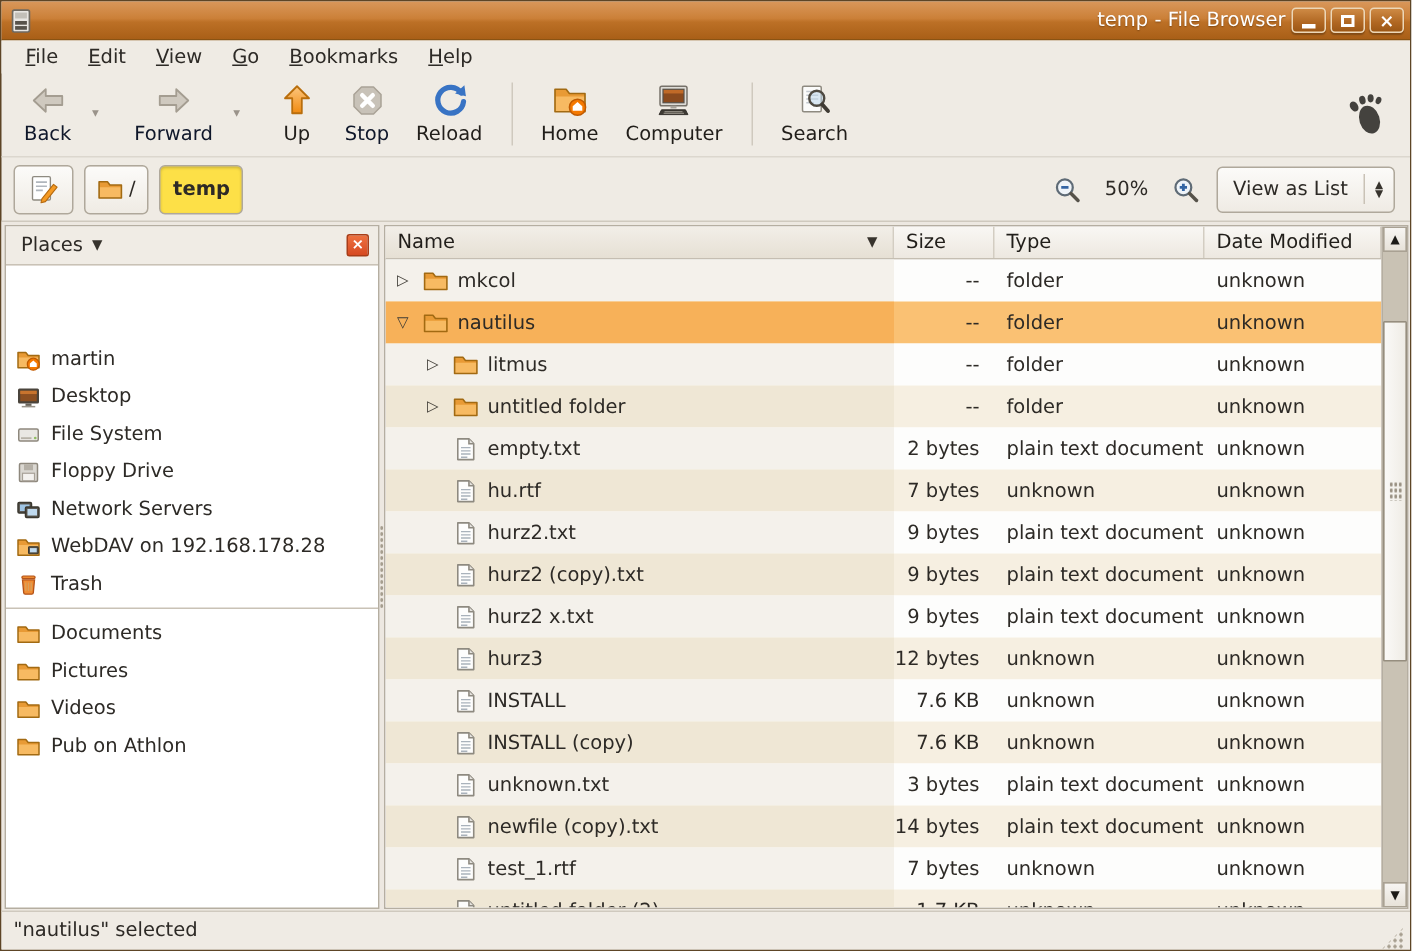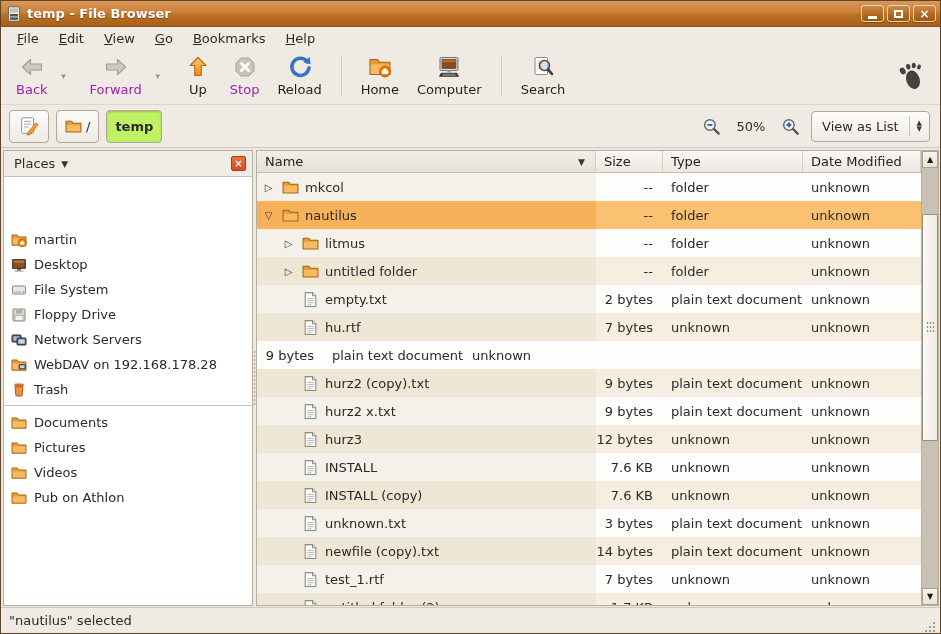--- a/index.html
+++ b/index.html
@@ -6,50 +6,50 @@
   html,body { width:941px; height:634px; overflow:hidden; }
   body { font-family:"DejaVu Sans","Liberation Sans",sans-serif; font-size:13px; color:#2d2a26; }
 
   .window { width:941px; height:634px; border:1px solid #5d4526; display:flex; flex-direction:column; background:#EFEBE4; }
 
   
   .titlebar { height:26px; flex:0 0 26px; display:flex; align-items:center; padding:0 4px; gap:4px;
     background:linear-gradient(180deg,#D9975A 0%,#CB8038 45%,#BC7026 55%,#A95F17 100%);
     border-bottom:1px solid #8a5313; }
   .titlebar .appicon { width:18px; height:18px; display:flex; }
-  .title-text { flex:1; text-align:left; color:#fff; font-weight:bold; font-size:13px; text-shadow:0 1px 1px rgba(60,30,0,.45); }
+  .title-text { flex:1; text-align:right; color:#fff; font-weight:normal; font-size:13px; text-shadow:0 1px 1px rgba(60,30,0,.45); }
   .winbtns { display:flex; gap:3px; }
   .wbtn { width:23px; height:17px; border-radius:3px; border:1px solid #ECD7B8;
     background:linear-gradient(180deg,#CE8A44 0%,#B06722 60%,#9C5715 100%);
     display:flex; align-items:center; justify-content:center; box-shadow:0 1px 1px rgba(0,0,0,.25); }
   .g-min { width:9px; height:3px; background:#fff; margin-top:8px; }
   .g-max { width:9px; height:8px; border:2px solid #fff; }
   .g-close { color:#fff; font-weight:bold; font-size:12px; line-height:12px; }
 
   
   .menubar { height:22px; flex:0 0 22px; display:flex; align-items:center; padding-left:8px; gap:4px; background:#EFEBE4; }
   .menu-item { padding:2px 8px; cursor:default; }
   .menu-item .u { text-decoration:underline; }
 
   
   .toolbar { height:56px; flex:0 0 56px; display:flex; align-items:center; padding:2px 8px 4px 6px; border-bottom:1px solid #DCD7CE; }
   .tool-group { display:flex; align-items:center; }
   .tool-btn { display:flex; flex-direction:column; align-items:center; justify-content:center; gap:3px; padding:4px 9px; min-width:46px; border-radius:3px; }
   .tool-btn .icon { width:24px; height:24px; display:flex; }
   .tool-btn .tlabel { font-size:13px; color:#211e1a; white-space:nowrap; }
-  .tool-btn.disabled .tlabel { color:#a21caf; }
+  .tool-btn.disabled .tlabel { color:#0f172a; }
   .tool-drop { width:14px; height:40px; display:flex; align-items:center; justify-content:center; color:#9A938A; font-size:9px; margin-right:10px; }
   .tool-sep { width:1px; height:42px; background:#CFC9BE; margin:0 10px; }
   .toolbar-logo { margin-left:auto; width:30px; height:30px; display:flex; margin-right:6px; }
 
   
   .locbar { height:43px; flex:0 0 43px; display:flex; align-items:center; gap:7px; padding:0 10px 0 8px; border-bottom:1px solid #CFC9BE; }
   .loc-btn { height:33px; border:1px solid #AFA89B; border-radius:4px; background:linear-gradient(180deg,#FCFBF9 0%,#EFEBE4 100%);
     display:flex; align-items:center; gap:4px; padding:0 8px; }
-  .loc-btn.pressed { background:#bef264; box-shadow:inset 0 1px 2px rgba(0,0,0,.2); font-weight:bold; }
+  .loc-btn.pressed { background:#fde047; box-shadow:inset 0 1px 2px rgba(0,0,0,.2); font-weight:bold; }
   .loc-btn .icon { width:22px; height:22px; display:flex; }
   .loc-btn .icon.small { width:17px; height:17px; }
   .loc-spacer { flex:1; }
   .zoom-ctl { width:19px; height:19px; display:flex; }
   .zoom-pct { width:46px; text-align:center; }
   .combo { height:31px; border:1px solid #AFA89B; border-radius:4px; background:linear-gradient(180deg,#FCFBF9 0%,#EFEBE4 100%);
     display:flex; align-items:center; padding:0 7px 0 10px; gap:10px; margin-left:4px; }
   .combo-arrows { display:flex; flex-direction:column; line-height:6px; font-size:7px; color:#37332d; border-left:1px solid #C9C2B6; padding-left:7px; height:20px; justify-content:center; }
 
   
@@ -548,20 +548,31 @@
                     <path d="M5 7h6M5 9h6M5 11h6M5 13h4" stroke="#A9B2BB" stroke-width="0.9"></path>
                   </svg>
                 </span>
                 <span class="rowlabel">hu.rtf</span>
               </div>
               <div class="cell col-size">7 bytes</div>
               <div class="cell col-type">unknown</div>
               <div class="cell col-date">unknown</div>
             </div>
             <div class="row">
+              <div class="cell cell-name col-name" style="padding-left: 24px;">
+                <span class="expander"></span>
+                <span class="icon row-icon">
+                  <svg viewBox="0 0 16 16">
+                    <path d="M3 1.5h7l3 3v10H3z" fill="#FDFDFC" stroke="#8E8A80" stroke-linejoin="round"></path>
+                    <path d="M10 1.5v3h3" fill="#E4E2DD" stroke="#8E8A80"></path>
+                    <path d="M5 7h6M5 9h6M5 11h6M5 13h4" stroke="#A9B2BB" stroke-width="0.9"></path>
+                  </svg>
+                </span>
+                <span class="rowlabel">hurz2.txt</span>
+              </div>
               <div class="cell col-size">9 bytes</div>
               <div class="cell col-type">plain text document</div>
               <div class="cell col-date">unknown</div>
             </div>
             <div class="row alt">
               <div class="cell cell-name col-name" style="padding-left: 24px;">
                 <span class="expander"></span>
                 <span class="icon row-icon">
                   <svg viewBox="0 0 16 16">
                     <path d="M3 1.5h7l3 3v10H3z" fill="#FDFDFC" stroke="#8E8A80" stroke-linejoin="round"></path>

